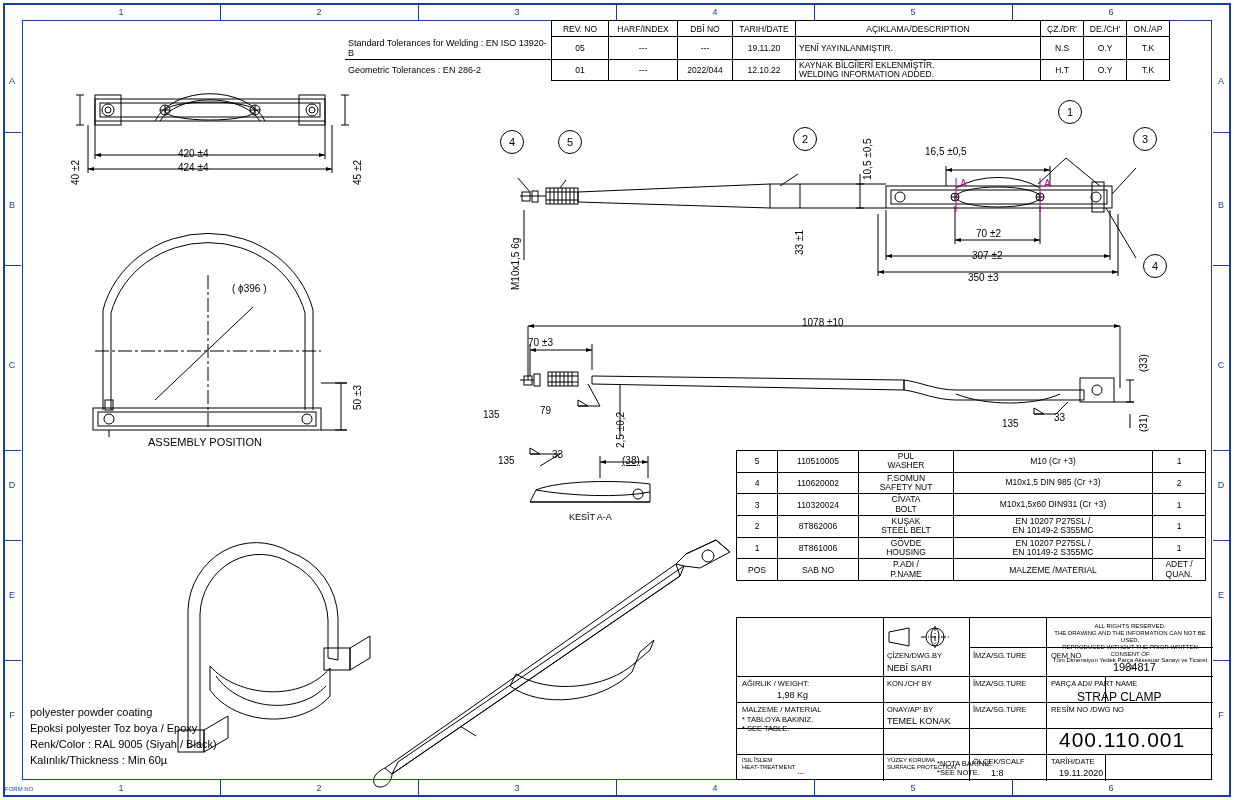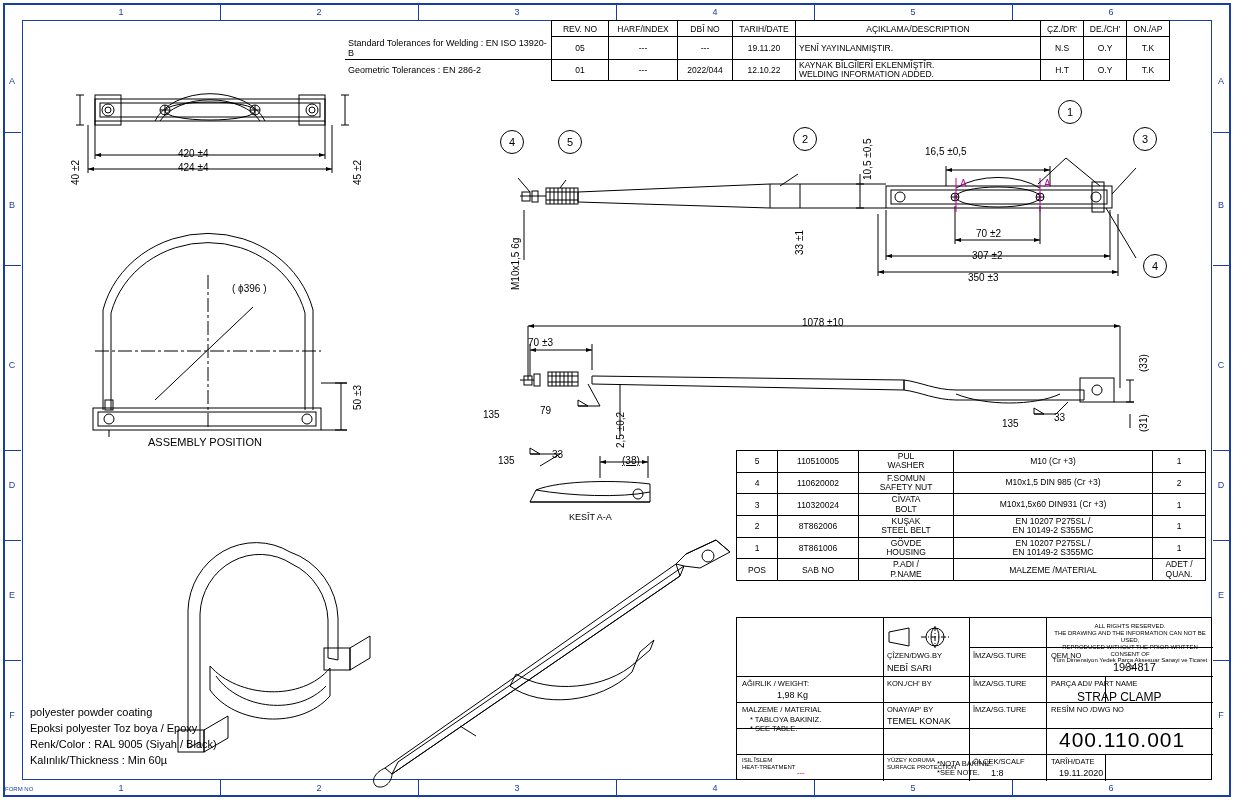--- a/index.html
+++ b/index.html
@@ -525,21 +525,21 @@
     <div class="abs sm" style="left:5px;top:61px;">AĞIRLIK / WEIGHT:</div>
     <div class="abs md" style="left:40px;top:72px;">1,98 Kg</div>
     <div class="abs sm" style="left:150px;top:61px;">KON./CH' BY</div>
     <div class="abs sm" style="left:150px;top:72px;"></div>
 
     <div class="abs sm" style="left:236px;top:61px;">ÎMZA/SG.TURE</div>
     <div class="abs sm" style="left:314px;top:61px;">PARÇA ADI/ PART NAME</div>
     <div class="abs partname" style="left:340px;top:72px;">STRAP CLAMP</div>
 
     <div class="abs sm" style="left:5px;top:87px;">MALZEME / MATERIAL</div>
-    <div class="abs sm" style="left:5px;top:97px;white-space:pre-line;line-height:1.25;margin-left:8px;">* TABLOYA BAKINIZ.
+    <div class="abs sm" style="left:5px;top:97px;white-space:pre-line;line-height:1.25;">* TABLOYA BAKINIZ.
 * SEE TABLE.</div>
     <div class="abs sm" style="left:150px;top:87px;">ONAY/AP' BY</div>
     <div class="abs md" style="left:150px;top:98px;">TEMEL KONAK</div>
     <div class="abs sm" style="left:236px;top:87px;">ÎMZA/SG.TURE</div>
     <div class="abs sm" style="left:314px;top:87px;">RESÎM NO /DWG NO</div>
 
     <div class="abs tiny" style="left:5px;top:139px;white-space:pre-line;">ISIL ÎSLEM
 HEAT-TREATMENT</div>
     <div class="abs sm" style="left:60px;top:150px;color:#c00;">---</div>
     <div class="abs tiny" style="left:150px;top:139px;white-space:pre-line;">YÜZEY KORUMA

